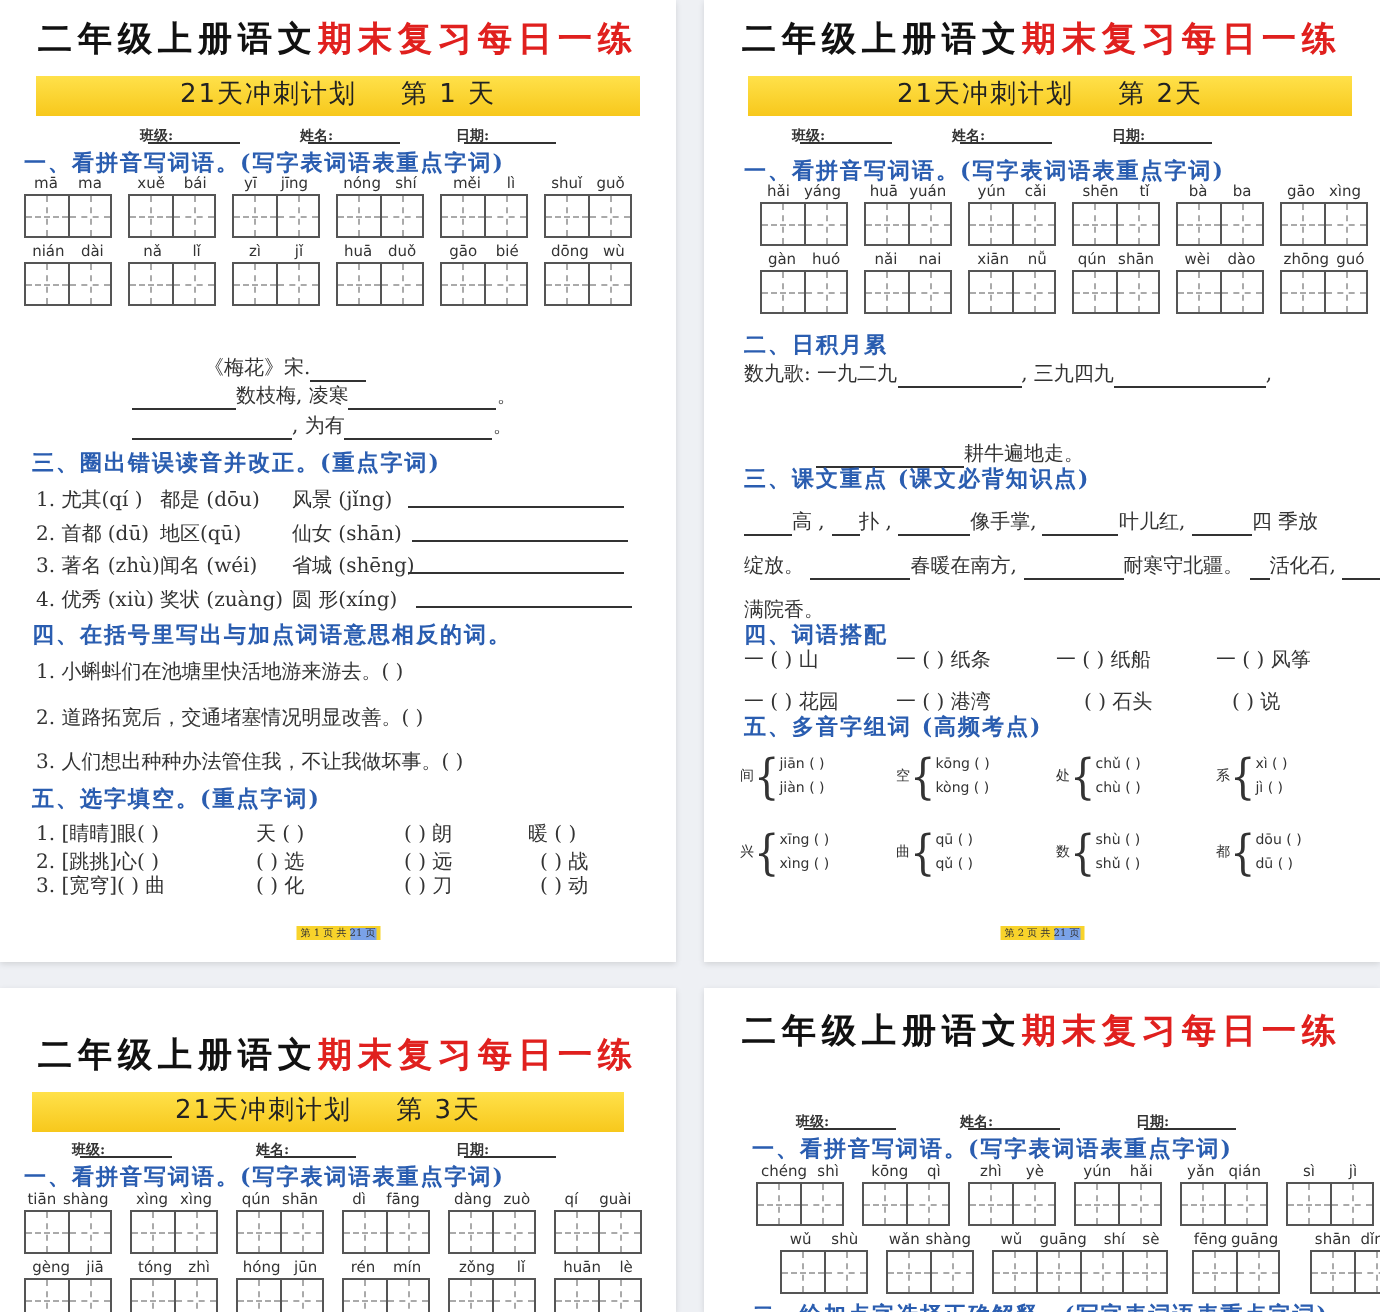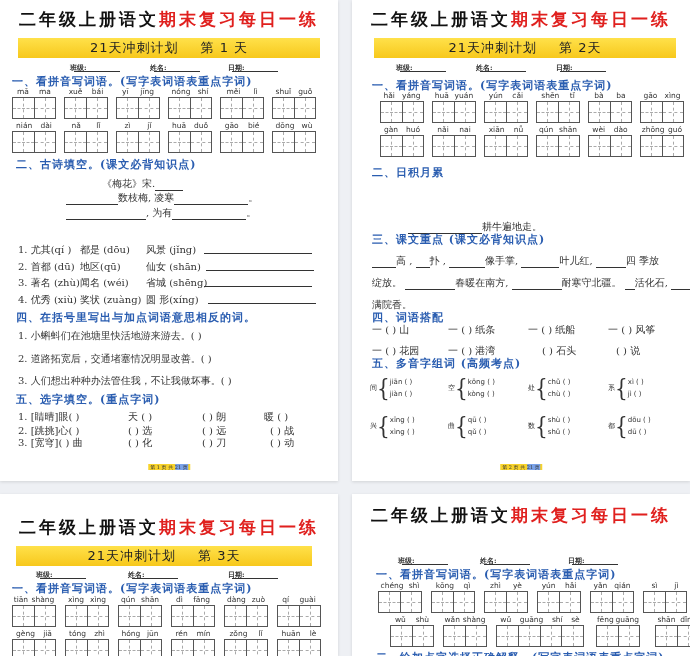--- a/index.html
+++ b/index.html
@@ -187,25 +187,25 @@
           <span>dōng</span>
           <span>wù</span>
         </div>
         <div class="boxes">
           <div class="box"></div>
           <div class="box"></div>
         </div>
       </div>
   </div>
 
-  <div class="sec" style="left:16px; top:157px">二、古诗填空。(课文必背知识点)</div>
   <div class="txt" style="left:102px; top:177px"><span>《梅花》宋.</span><span class="blank" style="width:28px"></span></div>
   <div class="txt" style="left:66px; top:191px"><span class="blank" style="width:52px"></span><span>数枝梅, 凌寒</span><span class="blank" style="width:74px"></span>。</div>
   <div class="txt" style="left:66px; top:206px"><span class="blank" style="width:80px"></span><span>, 为有</span><span class="blank" style="width:74px"></span>。</div>
 
+  <div class="sec" style="left:16px; top:224px">三、圈出错误读音并改正。(重点字词)</div>
   <div class="txt" style="left:18px; top:243px"><span>1. 尤其(qí )</span></div>
   <div class="txt" style="left:80px; top:243px"><span>都是 (dōu)</span></div>
   <div class="txt" style="left:146px; top:243px"><span>风景 (jǐng)</span></div>
   <div class="txt" style="left:204px; top:243px"><span class="blank" style="width:108px"></span></div>
 
   <div class="txt" style="left:18px; top:260px"><span>2. 首都 (dū)</span></div>
   <div class="txt" style="left:80px; top:260px"><span>地区(qū)</span></div>
   <div class="txt" style="left:146px; top:260px"><span>仙女 (shān)</span></div>
   <div class="txt" style="left:206px; top:260px"><span class="blank" style="width:108px"></span></div>
 
@@ -374,20 +374,21 @@
           <span>guó</span>
         </div>
         <div class="boxes">
           <div class="box"></div>
           <div class="box"></div>
         </div>
       </div>
   </div>
 
   <div class="sec" style="left:20px; top:165px">二、日积月累</div>
+  <div class="txt" style="left:20px; top:180px"><span>数九歌: 一九二九</span><span class="blank" style="width:62px"></span><span>, 三九四九</span><span class="blank" style="width:76px"></span><span>,</span></div>
   <div class="txt" style="left:56px; top:220px"><span class="blank" style="width:74px"></span><span>耕牛遍地走。</span></div>
 
   <div class="sec" style="left:20px; top:232px">三、课文重点 (课文必背知识点)</div>
   <div class="txt" style="left:20px; top:254px"><span class="blank" style="width:24px"></span><span>高 ,</span> <span class="blank" style="width:14px"></span><span>扑 ,</span> <span class="blank" style="width:36px"></span><span>像手掌,</span> <span class="blank" style="width:38px"></span><span>叶儿红,</span> <span class="blank" style="width:30px"></span><span>四 季放</span></div>
   <div class="txt" style="left:20px; top:276px"><span>绽放。</span> <span class="blank" style="width:50px"></span><span>春暖在南方,</span> <span class="blank" style="width:50px"></span><span>耐寒守北疆。</span> <span class="blank" style="width:10px"></span><span>活化石,</span> <span class="blank" style="width:28px"></span></div>
   <div class="txt" style="left:20px; top:298px">满院香。</div>
 
   <div class="sec" style="left:20px; top:310px">四、词语搭配</div>
   <div class="txt" style="left:20px; top:323px">一 (          ) 山</div>
   <div class="txt" style="left:96px; top:323px">一 (          ) 纸条</div>

